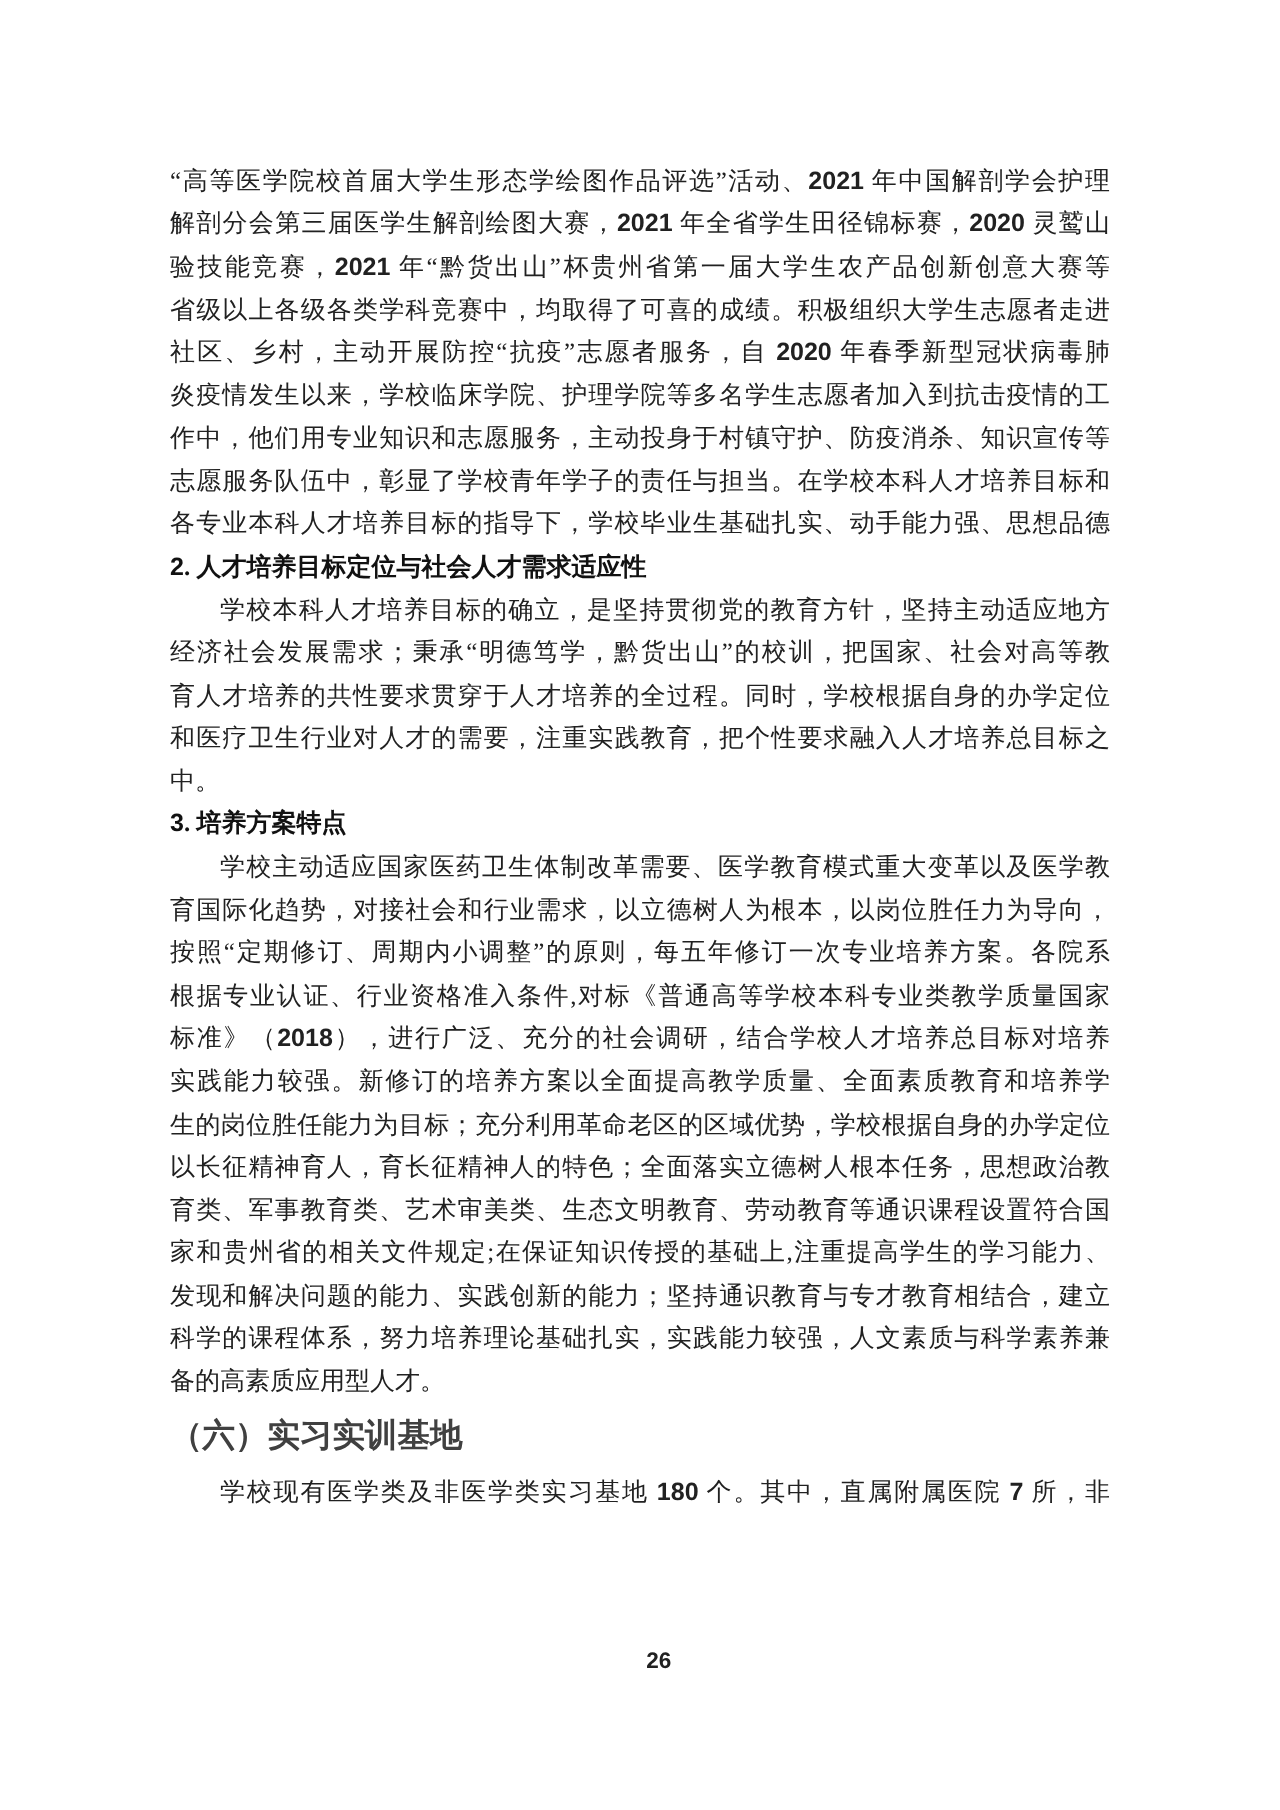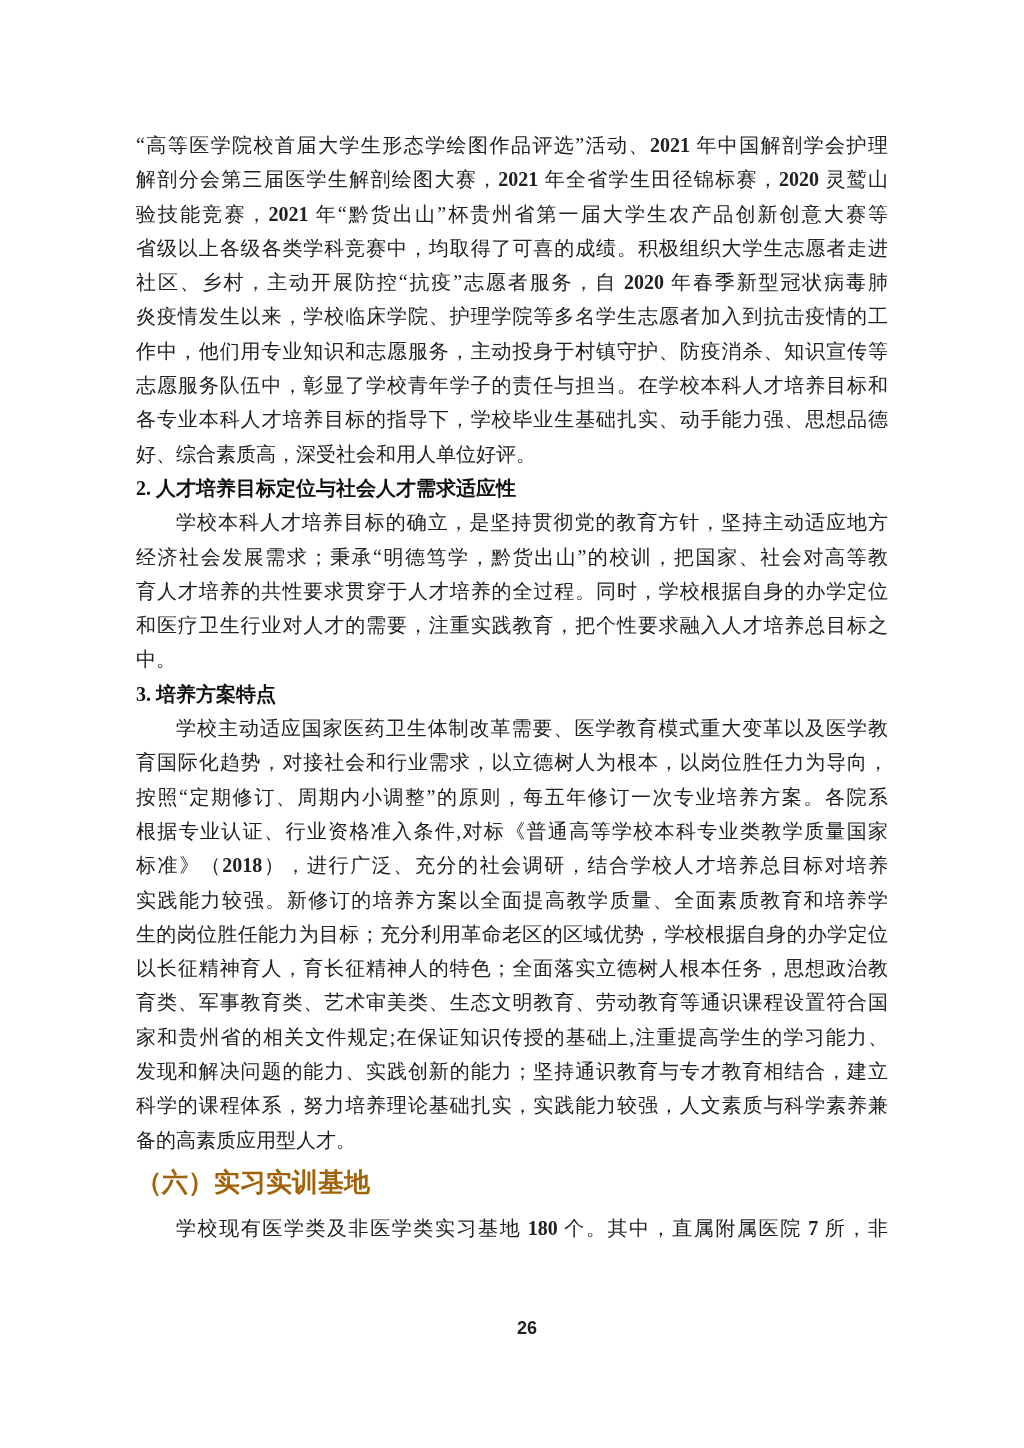--- a/index.html
+++ b/index.html
@@ -38,25 +38,25 @@
     color: #111111;
     overflow: hidden;
   }
   .section-heading {
     font-size: 26px;
     line-height: 40px;
     height: 40px;
     margin-top: 6px;
     margin-bottom: 8px;
     font-weight: bold;
-    color: #a16207;
+    color: #404040;
     overflow: hidden;
   }
   .latin {
-    font-family: Liberation Serif, serif;
+    font-family: Liberation Sans, sans-serif;
     font-weight: 600;
   }
   .footer {
     position: absolute;
     left: 15px;
     top: 1318px;
     width: 1024px;
     text-align: center;
     font-size: 18px;
     font-family: "Liberation Sans", "DejaVu Sans", sans-serif;
@@ -72,21 +72,20 @@
       <div class="paragraph">
         <div class="line">“高等医学院校首届大学生形态学绘图作品评选”活动、<span class="latin">2021</span> 年中国解剖学会护理</div>
         <div class="line">解剖分会第三届医学生解剖绘图大赛，<span class="latin">2021</span> 年全省学生田径锦标赛，<span class="latin">2020</span> 灵鹫山</div>
         <div class="line">验技能竞赛，<span class="latin">2021</span> 年“黔货出山”杯贵州省第一届大学生农产品创新创意大赛等</div>
         <div class="line">省级以上各级各类学科竞赛中，均取得了可喜的成绩。积极组织大学生志愿者走进</div>
         <div class="line">社区、乡村，主动开展防控“抗疫”志愿者服务，自 <span class="latin">2020</span> 年春季新型冠状病毒肺</div>
         <div class="line">炎疫情发生以来，学校临床学院、护理学院等多名学生志愿者加入到抗击疫情的工</div>
         <div class="line">作中，他们用专业知识和志愿服务，主动投身于村镇守护、防疫消杀、知识宣传等</div>
         <div class="line">志愿服务队伍中，彰显了学校青年学子的责任与担当。在学校本科人才培养目标和</div>
         <div class="line">各专业本科人才培养目标的指导下，学校毕业生基础扎实、动手能力强、思想品德</div>
-        <div class="line flush">好、综合素质高，深受社会和用人单位好评。</div>
       </div>
       <div class="heading"><span class="latin">2</span>. 人才培养目标定位与社会人才需求适应性</div>
       <div class="paragraph">
         <div class="line indent">学校本科人才培养目标的确立，是坚持贯彻党的教育方针，坚持主动适应地方</div>
         <div class="line">经济社会发展需求；秉承“明德笃学，黔货出山”的校训，把国家、社会对高等教</div>
         <div class="line">育人才培养的共性要求贯穿于人才培养的全过程。同时，学校根据自身的办学定位</div>
         <div class="line">和医疗卫生行业对人才的需要，注重实践教育，把个性要求融入人才培养总目标之</div>
         <div class="line flush">中。</div>
       </div>
       <div class="heading"><span class="latin">3</span>. 培养方案特点</div>

